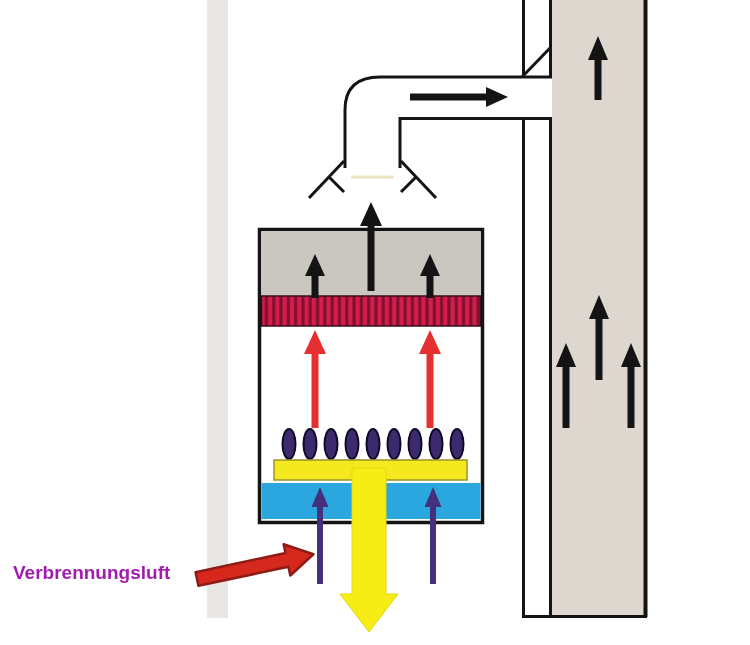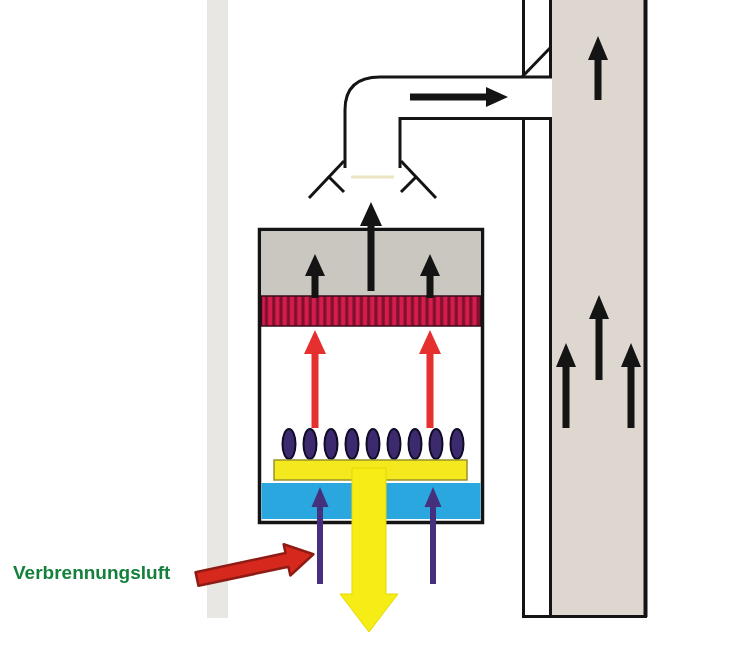--- a/index.html
+++ b/index.html
@@ -9,21 +9,21 @@
     background:#ffffff;
     overflow:hidden;
     font-family:"Liberation Sans", sans-serif;
   }
   .stage svg{position:absolute;left:0;top:0;}
   .diagram-label{
     position:absolute;
     left:13px;top:562px;
     font-size:19px;
     font-weight:700;
-    color:#15803d;
+    color:#a21caf;
     letter-spacing:0px;
     white-space:nowrap;
   }
 </style>
 </head>
 <body>
 
 <div class="stage">
 
   <svg width="750" height="645" viewBox="0 0 750 645">

